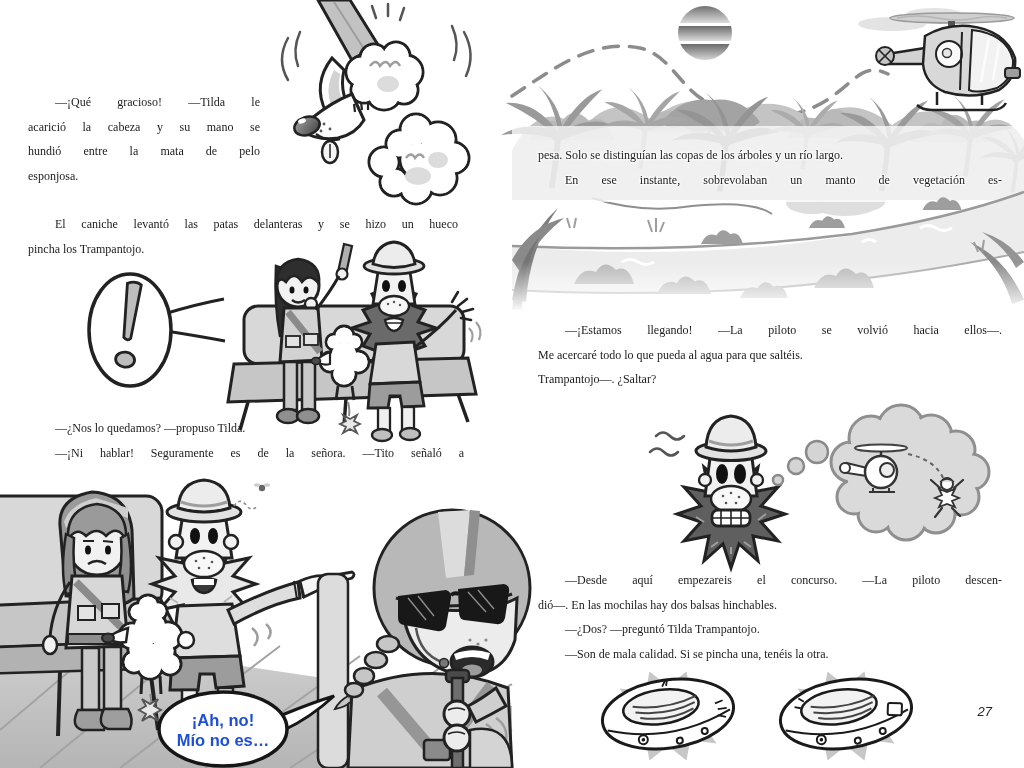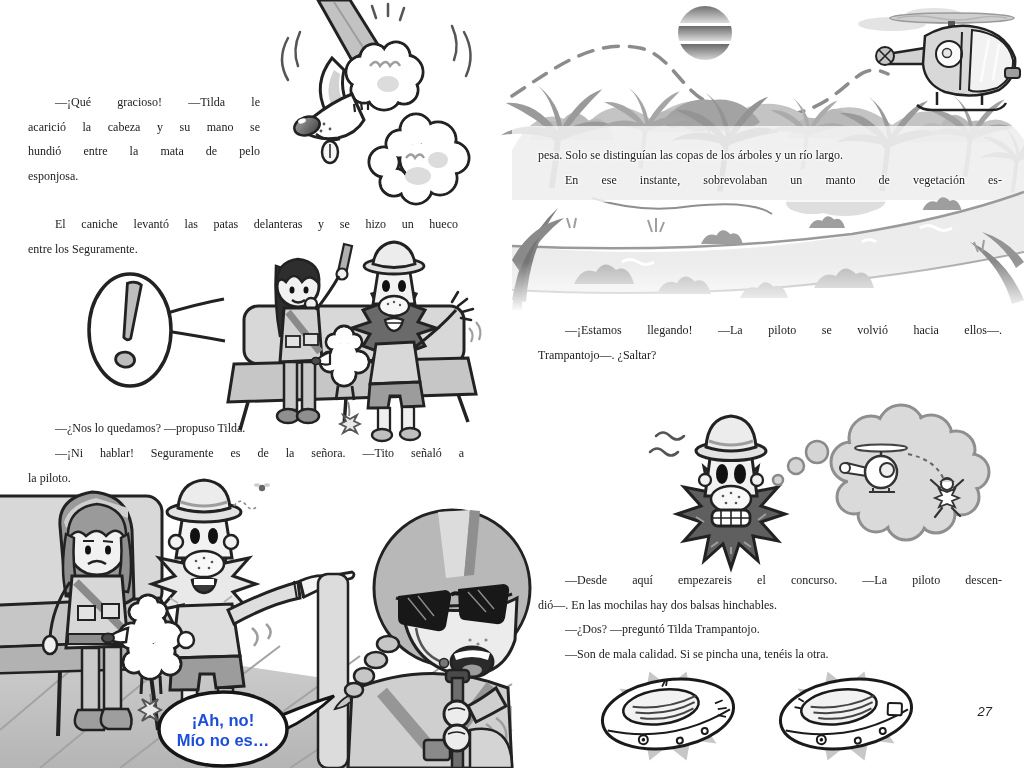--- a/index.html
+++ b/index.html
@@ -115,21 +115,21 @@
 
     <div class="para" style="left:28px;top:90px;width:232px;">
       <div class="ln j ind">—¡Qué gracioso! —Tilda le</div>
       <div class="ln j">acarició la cabeza y su mano se</div>
       <div class="ln j">hundió entre la mata de pelo</div>
       <div class="ln">esponjosa.</div>
     </div>
 
     <div class="para" style="left:28px;top:212px;width:430px;">
       <div class="ln j ind">El caniche levantó las patas delanteras y se hizo un hueco</div>
-      <div class="ln">entre los Seguramente.</div>
+      <div class="ln">pincha los Trampantojo.</div>
     </div>
 
     <svg style="left:82px;top:268px;width:150px;height:128px" viewBox="0 0 150 128">
       <polygon points="84,44 140,30 142,72 86,64" fill="#fff"></polygon>
       <path d="M82,46 Q115,36 142,31" stroke="#222" stroke-width="3" fill="none"></path>
       <path d="M84,63 Q116,68 143,73" stroke="#222" stroke-width="3" fill="none"></path>
       <ellipse cx="48" cy="62" rx="41" ry="56" fill="#fff" stroke="#222" stroke-width="3.5"></ellipse>
       <g transform="rotate(7 48 60)">
         <path d="M40,16 Q48,12 54,16 L50,70 Q47,74 43,70 Z" fill="#bdbdbd" stroke="#222" stroke-width="2.8"></path>
         <ellipse cx="47" cy="92" rx="9.5" ry="7.5" fill="#bdbdbd" stroke="#222" stroke-width="2.8"></ellipse>
@@ -211,21 +211,20 @@
         <polygon points="134,180 128,183 131,189 124,185 117,189 120,183 114,180 120,177 117,171 124,175 131,171 128,177" fill="#e8e8e8" stroke="#555" stroke-width="1.8"></polygon>
       </g>
     </svg>
 
     <div class="para" style="left:28px;top:416px;width:436px;">
       <div class="ln ind">—¿Nos lo quedamos? —propuso Tilda.</div>
     </div>
 
     <div class="para" style="left:28px;top:441px;width:436px;">
       <div class="ln j ind">—¡Ni hablar! Seguramente es de la señora. —Tito señaló a</div>
-      <div class="ln">la piloto.</div>
     </div>
 
     <svg style="left:0;top:478px;width:512px;height:290px" viewBox="0 0 512 290">
       <defs>
         <linearGradient id="floorG" x1="0" y1="0" x2="0" y2="1">
           <stop offset="0" stop-color="#d2d2d2"></stop>
             <stop offset="1" stop-color="#b5b5b5"></stop>
         </linearGradient>
       </defs>
       <g>
@@ -513,20 +512,21 @@
       <rect x="0" y="262" width="512" height="50" fill="url(#fadeW)"></rect>
     </svg>
 
     <div class="para halo" style="left:538px;top:143px;width:464px;">
       <div class="ln">pesa. Solo se distinguían las copas de los árboles y un río largo.</div>
       <div class="ln j ind">En ese instante, sobrevolaban un manto de vegetación es-</div>
     </div>
 
     <div class="para" style="left:538px;top:318px;width:464px;">
       <div class="ln j ind">—¡Estamos llegando! —La piloto se volvió hacia ellos—.</div>
+      <div class="ln">Me acercaré todo lo que pueda al agua para que saltéis.</div>
       <div class="ln">Trampantojo—. ¿Saltar?</div>
     </div>
 
     <svg style="left:626px;top:402px;width:366px;height:172px" viewBox="0 0 366 172">
       <g stroke="#555" stroke-width="2.5" fill="none" stroke-linecap="round">
         <path d="M30,34 q7,-7 14,0 q7,7 14,0"></path>
           <path d="M24,50 q7,-7 14,0 q7,7 14,0"></path>
       </g>
       <g>
         <polygon points="159,112 135,120 152,139 127,134 132,159 113,142 105,166 97,142 78,159 83,134 58,139 75,120 51,112 75,104 58,85 83,90 78,65 97,82 105,58 113,82 132,65 127,90 152,85 135,104" fill="#5f5f5f" stroke="#222" stroke-width="3"></polygon>

